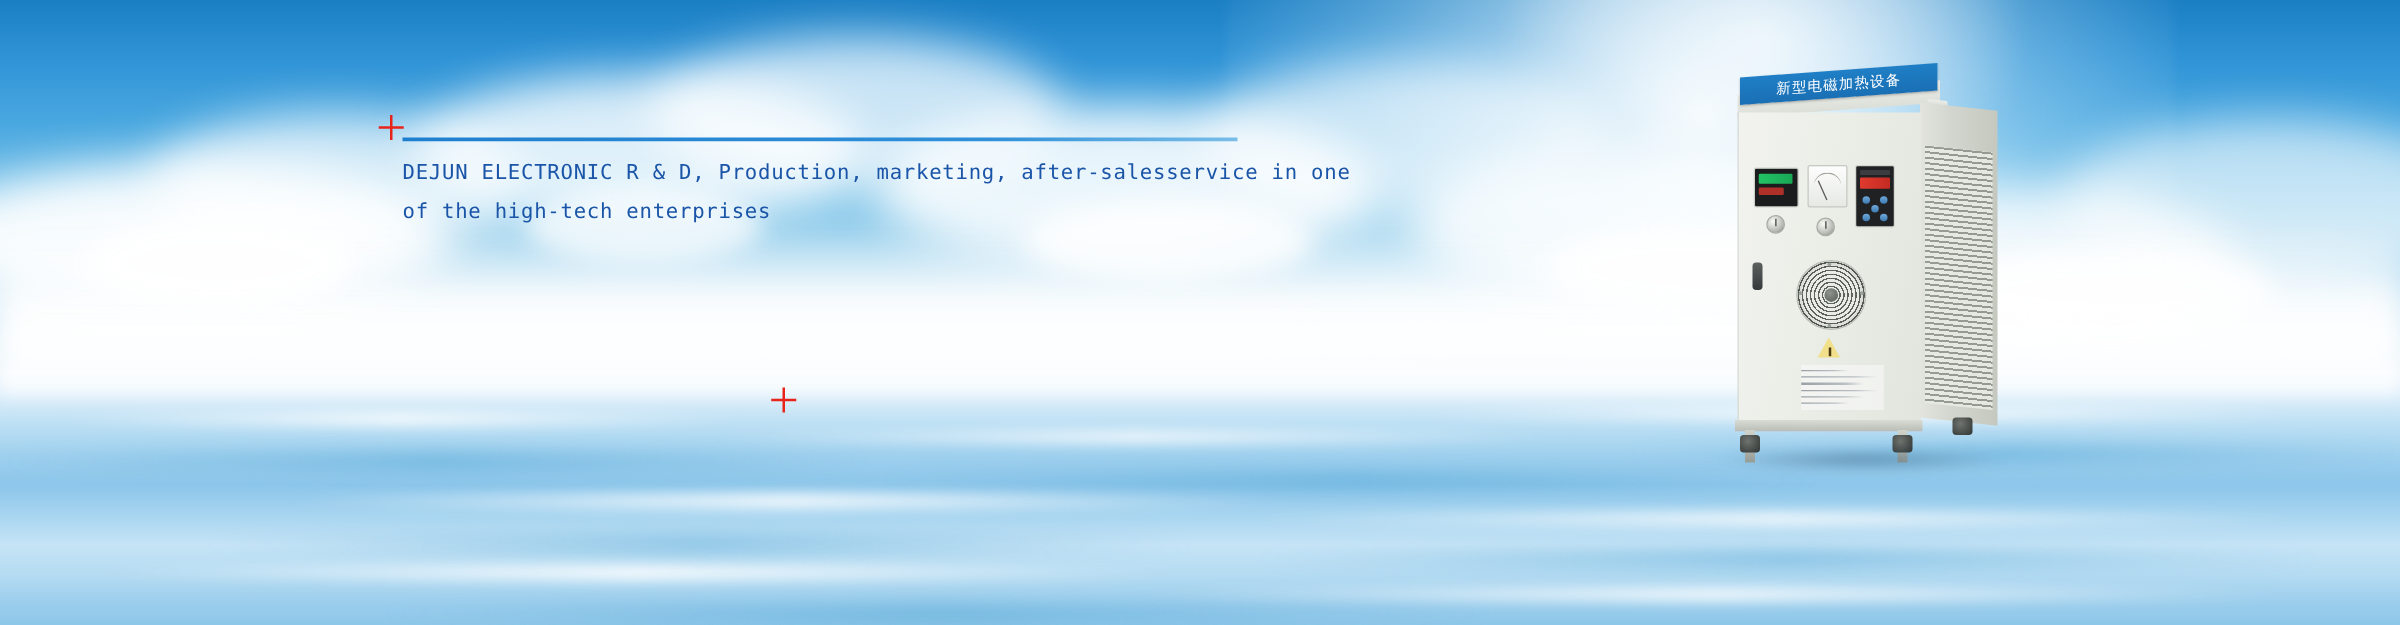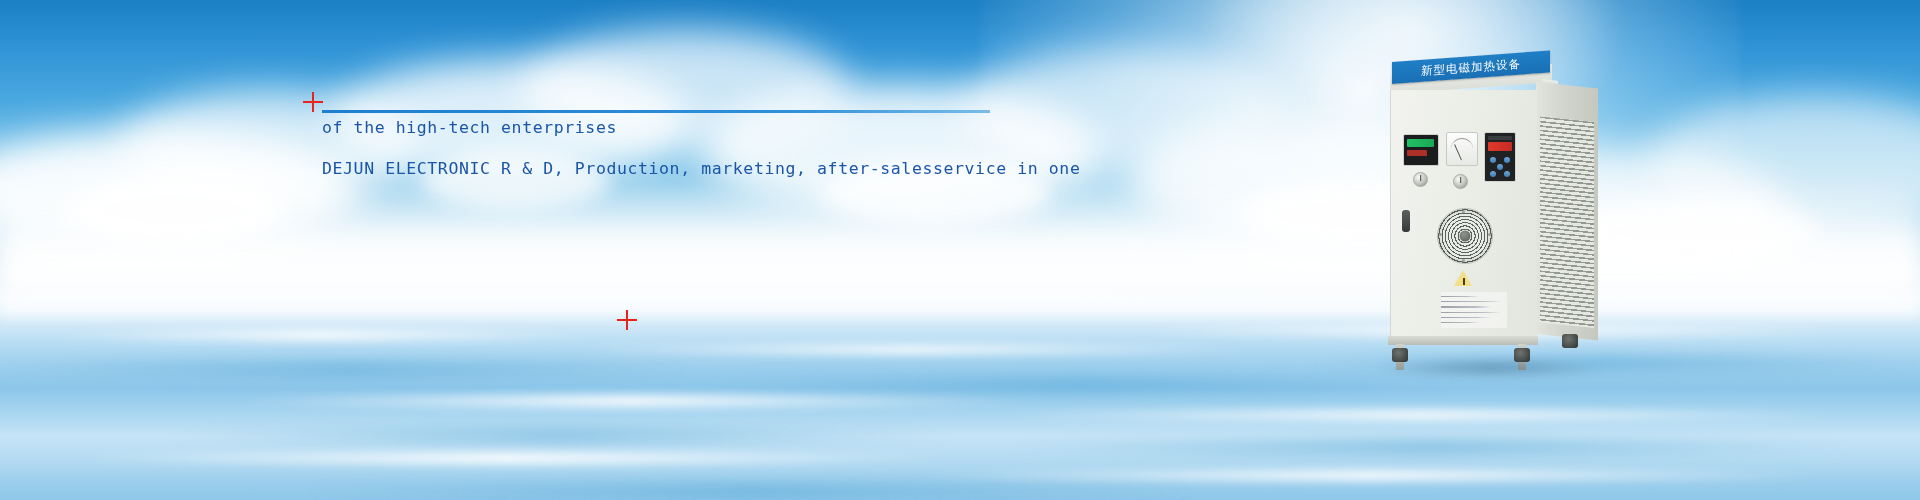--- a/index.html
+++ b/index.html
@@ -342,22 +342,22 @@
       <i class="v"></i>
   </div>
 
   <div class="copy">
 
 
 
     <div class="divider"></div>
 
 
+    <div class="en-body">DEJUN ELECTRONIC R &amp; D, Production, marketing, after-salesservice in one</div>
     <div class="en-body" style="margin-top:0;">of the high-tech enterprises</div>
-    <div class="en-body">DEJUN ELECTRONIC R &amp; D, Production, marketing, after-salesservice in one</div>
   </div>
 
   <div class="machine">
 
     <div class="m-toplid"></div>
     <div class="m-topbar">
       <span>新型电磁加热设备</span>
     </div>
     <div class="m-latch"></div>
 

